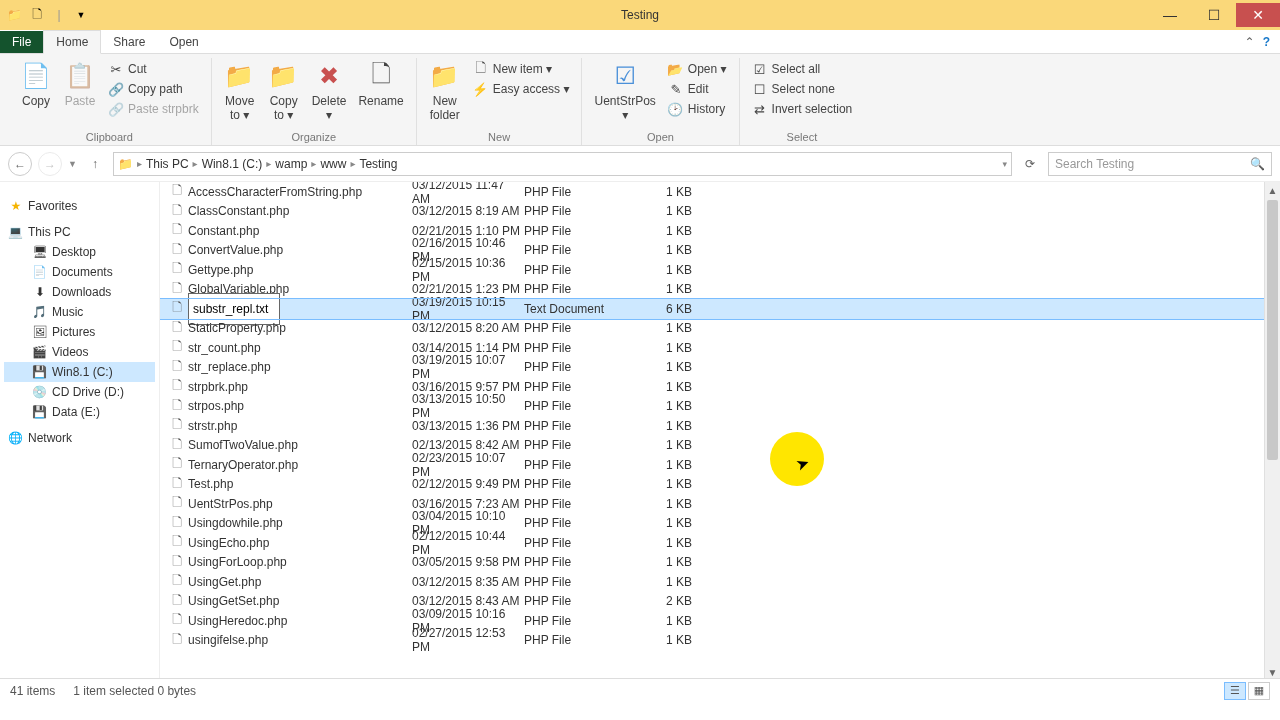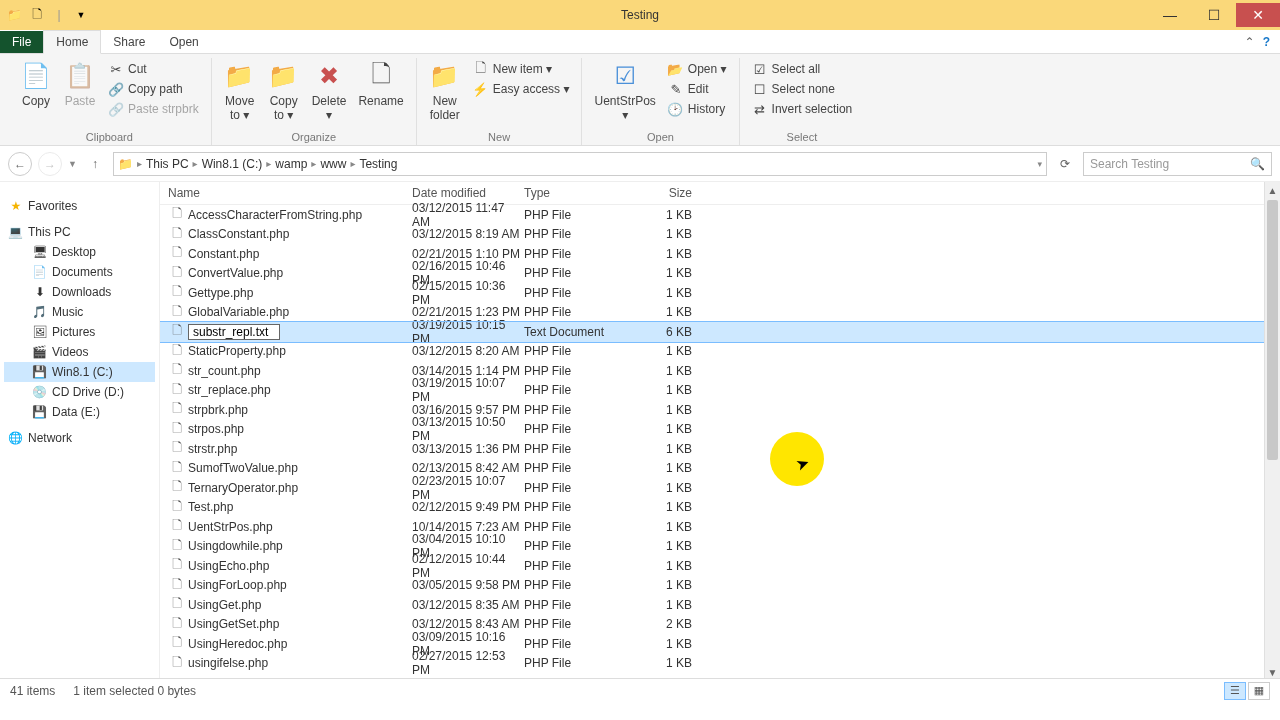--- a/index.html
+++ b/index.html
@@ -28,41 +28,41 @@
 .smallbtn{display:flex;align-items:center;gap:4px;font-size:11px;padding:1px 2px}
 .smallbtn.disabled{opacity:0.45}
 .smicon{width:16px;height:16px;display:flex;align-items:center;justify-content:center;font-size:13px}
 .navbar{height:36px;display:flex;align-items:center;padding:4px 8px;gap:6px;border-bottom:1px solid #eee}
 .navbtn{width:24px;height:24px;border:1px solid #ccc;border-radius:3px;display:flex;align-items:center;justify-content:center;color:#666;font-size:12px}
 .navbtn.round{border-radius:50%}
 .navbtn.disabled{opacity:0.4}
 .addrbar{flex:1;height:24px;border:1px solid #ccc;display:flex;align-items:center;padding:0 4px;gap:4px;font-size:12px;color:#333}
 .addrbar .crumb{display:flex;align-items:center;gap:2px}
 .addrbar .sep{color:#888;font-size:10px}
-.searchbox{width:189px;height:24px;border:1px solid #ccc;display:flex;align-items:center;padding:0 6px;color:#888;position:relative}
+.searchbox{width:224px;height:24px;border:1px solid #ccc;display:flex;align-items:center;padding:0 6px;color:#888;position:relative}
 .searchbox input{border:none;outline:none;flex:1;font-size:12px;color:#333}
 .searchbox input::placeholder{color:#999}
 .content{display:flex;height:498px;position:relative}
 .navpane{width:160px;border-right:1px solid #eee;padding:8px 4px;overflow:hidden}
 .navitem{display:flex;align-items:center;gap:4px;padding:2px 4px 2px 14px;font-size:12px;color:#333}
 .navitem.root{padding-left:4px;margin-top:6px}
 .navitem.sub{padding-left:28px}
 .navitem.selected{background:#cde8ff}
 .navitem .nicon{width:16px;height:16px;display:inline-flex;align-items:center;justify-content:center;font-size:12px}
 .filepane{flex:1;position:relative;overflow:hidden}
 .colheaders{display:flex;padding:4px 0 4px 8px;border-bottom:1px solid #eee;color:#555;font-size:12px}
 .col-name{width:244px}
 .col-date{width:112px}
 .col-type{width:116px}
 .col-size{width:60px;text-align:right;padding-right:8px}
 .filelist{position:relative}
 .filerow{display:flex;align-items:center;padding:1px 0 1px 8px;font-size:12px;color:#333;height:19.5px}
 .filerow.selected{background:#cde8ff;outline:1px solid #7abdff}
 .filerow .ficon{width:18px;display:inline-flex;align-items:center;justify-content:center;font-size:12px;color:#555}
-.editbox{border:1px solid #666;background:#fff;padding:0 4px;font-size:12px;height:16px;outline:none;font-family:inherit}
+.editbox{border:1px solid #666;background:#fff;padding:0 4px;font-size:12px;height:32px;outline:none;font-family:inherit}
 .scrollbar{position:absolute;right:0;top:0;bottom:0;width:16px;background:#f0f0f0;border-left:1px solid #e0e0e0}
 .scrollthumb{position:absolute;left:2px;right:2px;top:18px;height:260px;background:#c8c8c8;border-radius:2px}
 .scrollbtn{position:absolute;left:0;right:0;height:16px;display:flex;align-items:center;justify-content:center;font-size:10px;color:#666}
 .statusbar{height:24px;border-top:1px solid #ddd;display:flex;align-items:center;padding:0 10px;font-size:11px;color:#555;gap:18px;background:#fff;position:absolute;bottom:18px;left:0;right:0}
 .statusbar .viewbtns{margin-left:auto;display:flex;gap:2px}
 .viewbtn{width:22px;height:18px;border:1px solid #ccc;display:flex;align-items:center;justify-content:center;font-size:11px}
 .viewbtn.active{background:#cde8ff;border-color:#7abdff}
 .cursor-highlight{position:absolute;width:54px;height:54px;border-radius:50%;background:#ffe600;left:770px;top:432px;z-index:99;display:flex;align-items:center;justify-content:center}
 .cursor-arrow{position:relative;left:6px;top:4px;font-size:16px;transform:rotate(-20deg)}
 </style>
@@ -292,26 +292,20 @@
         </div>
       </div>
 
     <div class="navitem root">
         <span class="nicon">🌐</span>
         <span>Network</span>
       </div>
   </div>
 
   <div class="filepane">
-    <div class="colheaders">
-      <div class="col-name">Name</div>
-      <div class="col-date">Date modified</div>
-      <div class="col-type">Type</div>
-      <div class="col-size">Size</div>
-    </div>
     <div class="filelist" id="filelist">
         <div class="filerow">
           <div class="col-name" style="display:flex;align-items:center;gap:2px">
             <span class="ficon">🗋</span>
             <span>AccessCharacterFromString.php</span>
           </div>
           <div class="col-date">03/12/2015 11:47 AM</div>
           <div class="col-type">PHP File</div>
           <div class="col-size">1 KB</div>
         </div>
@@ -448,21 +442,21 @@
           </div>
           <div class="col-date">02/12/2015 9:49 PM</div>
           <div class="col-type">PHP File</div>
           <div class="col-size">1 KB</div>
         </div>
         <div class="filerow">
           <div class="col-name" style="display:flex;align-items:center;gap:2px">
             <span class="ficon">🗋</span>
             <span>UentStrPos.php</span>
           </div>
-          <div class="col-date">10/14/2015 7:23 AM</div>
+          <div class="col-date">03/16/2015 7:23 AM</div>
           <div class="col-type">PHP File</div>
           <div class="col-size">1 KB</div>
         </div>
         <div class="filerow">
           <div class="col-name" style="display:flex;align-items:center;gap:2px">
             <span class="ficon">🗋</span>
             <span>Usingdowhile.php</span>
           </div>
           <div class="col-date">03/04/2015 10:10 PM</div>
           <div class="col-type">PHP File</div>

